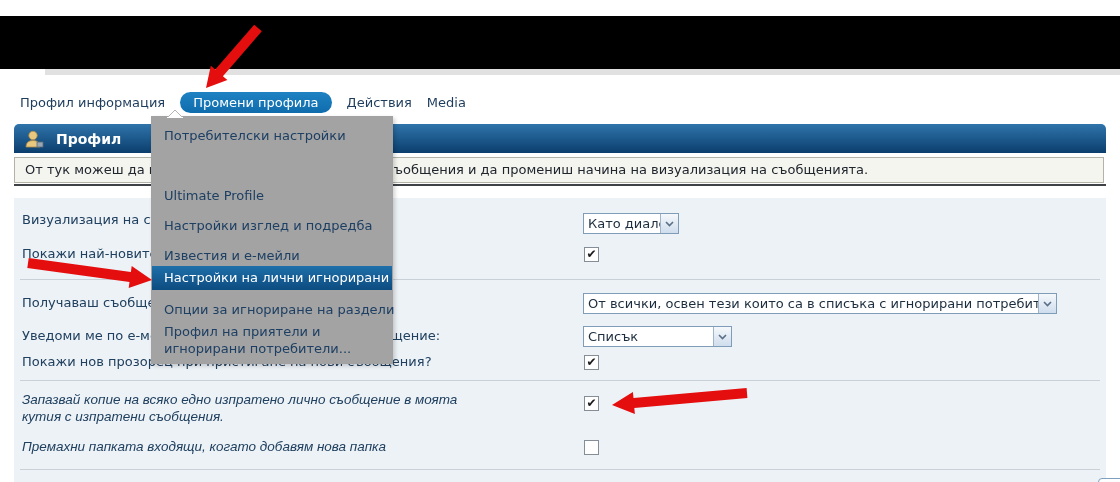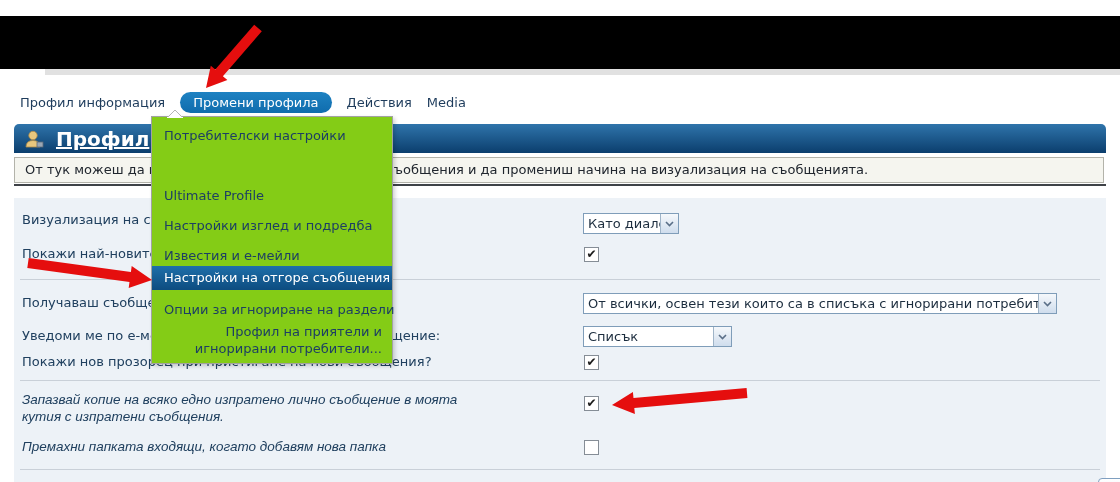--- a/index.html
+++ b/index.html
@@ -14,21 +14,21 @@
         font-size:13px;color:#1e3c5c;}
   .tab{cursor:pointer;white-space:nowrap;}
   .tab.active{background:linear-gradient(#1e82c2,#0f6cad);color:#fff;font-weight:normal;
               padding:3px 13px;border-radius:12px;}
 
   .notch{position:absolute;left:166px;top:94px;z-index:30;}
 
   .catbar{position:absolute;left:14px;top:108px;width:1092px;height:29px;
           background:linear-gradient(#2f74ab,#0b3e6d);border-radius:5px 5px 0 0;
           display:flex;align-items:center;z-index:1;}
-  .catbar .title{color:#fff;font-weight:bold;font-size:20px;margin-left:10px;text-decoration:underline;}
+  .catbar .title{color:#fff;font-weight:bold;font-size:14px;margin-left:10px;}
   .caticon{margin-left:10px;display:block;}
 
   .infobox{position:absolute;left:14px;top:141px;width:1090px;height:26px;
            background:#f5f5ef;border:1px solid #b3b3aa;box-sizing:border-box;
            font-size:13px;color:#20262e;line-height:24px;padding-left:10px;
            white-space:nowrap;overflow:hidden;}
   .darkline{position:absolute;left:14px;top:168px;width:1092px;height:2px;background:#3e4247;}
 
   .panel{position:absolute;left:14px;top:182px;width:1092px;height:300px;background:#edf2f7;}
 
@@ -42,22 +42,22 @@
        font-size:13px;color:#1c2d3e;line-height:19px;cursor:pointer;}
   .sel .txt{position:absolute;left:4px;right:18px;top:0;bottom:0;overflow:hidden;white-space:nowrap;}
   .sel .btn{position:absolute;right:0;top:0;bottom:0;width:17px;
             background:linear-gradient(#f5f8fb,#cfdded);border-left:1px solid #9fb4c8;
             display:flex;align-items:center;justify-content:center;}
 
   .cb{position:absolute;width:13px;height:13px;background:#fff;border:1px solid #858d96;
       font-size:12px;line-height:13px;text-align:center;color:#1a1a1a;cursor:pointer;
       font-family:"DejaVu Sans",sans-serif;}
 
-  .dropdown{position:absolute;left:151px;top:100px;width:240px;height:246px;background:#84cc16;
-            border:1px solid #a2a2a2;box-shadow:2px 2px 4px rgba(0,0,0,.18);z-index:25;text-align:right;}
+  .dropdown{position:absolute;left:151px;top:100px;width:240px;height:246px;background:#a3a3a3;
+            border:1px solid #a2a2a2;box-shadow:2px 2px 4px rgba(0,0,0,.18);z-index:25;}
   .mi{position:absolute;left:12px;font-size:13px;color:#1d3f63;cursor:pointer;white-space:nowrap;}
   .mi.two{white-space:normal;width:218px;line-height:17px;}
   .hl{position:absolute;left:0;right:0;top:149px;height:24px;
       background:linear-gradient(#1e6fa9,#0d4c80);cursor:pointer;}
   .hl .mi{position:absolute;left:12px;top:4px;color:#fff;}
 
   .footbtn{position:absolute;left:1098px;top:462px;width:90px;height:25px;
            background:linear-gradient(#ffffff,#d9e7f3);border:1px solid #7f9fc0;border-radius:4px;
            box-sizing:border-box;font-size:13px;color:#16436e;line-height:22px;
            padding-left:10px;cursor:pointer;font-family:"Liberation Sans",sans-serif;}
@@ -147,21 +147,21 @@
   <div class="divider" style="top:453px"></div>
 
   <div class="footbtn">Пр</div>
 
   <div class="dropdown">
     <span class="mi" style="top:11px">Потребителски настройки</span>
     <span class="mi" style="top:71px">Ultimate Profile</span>
     <span class="mi" style="top:101px">Настройки изглед и подредба</span>
     <span class="mi" style="top:131px">Известия и е-мейли</span>
     <div class="hl">
-      <span class="mi">Настройки на отгоре съобщения</span>
+      <span class="mi">Настройки на лични игнорирани</span>
     </div>
     <span class="mi" style="top:185px">Опции за игнориране на раздели</span>
     <span class="mi two" style="top:206px">Профил на приятели и игнорирани потребители...</span>
   </div>
 
   <svg class="arrows">
     <polygon fill="#e50e0e" points="254.2,8.7 261.8,15.3 222.9,60.2 227.4,64.1 206,72 210.8,49.7 215.3,53.6"></polygon>
     <polygon fill="#e50e0e" points="27.3,252 129.5,266 128.7,271.9 152,264 131.7,250.1 130.9,256.1 28.7,242.1"></polygon>
     <polygon fill="#e50e0e" points="746.6,372 633.5,382.1 632.9,376.1 612,389 634.9,398 634.3,392.1 747.4,382"></polygon>
   </svg>

